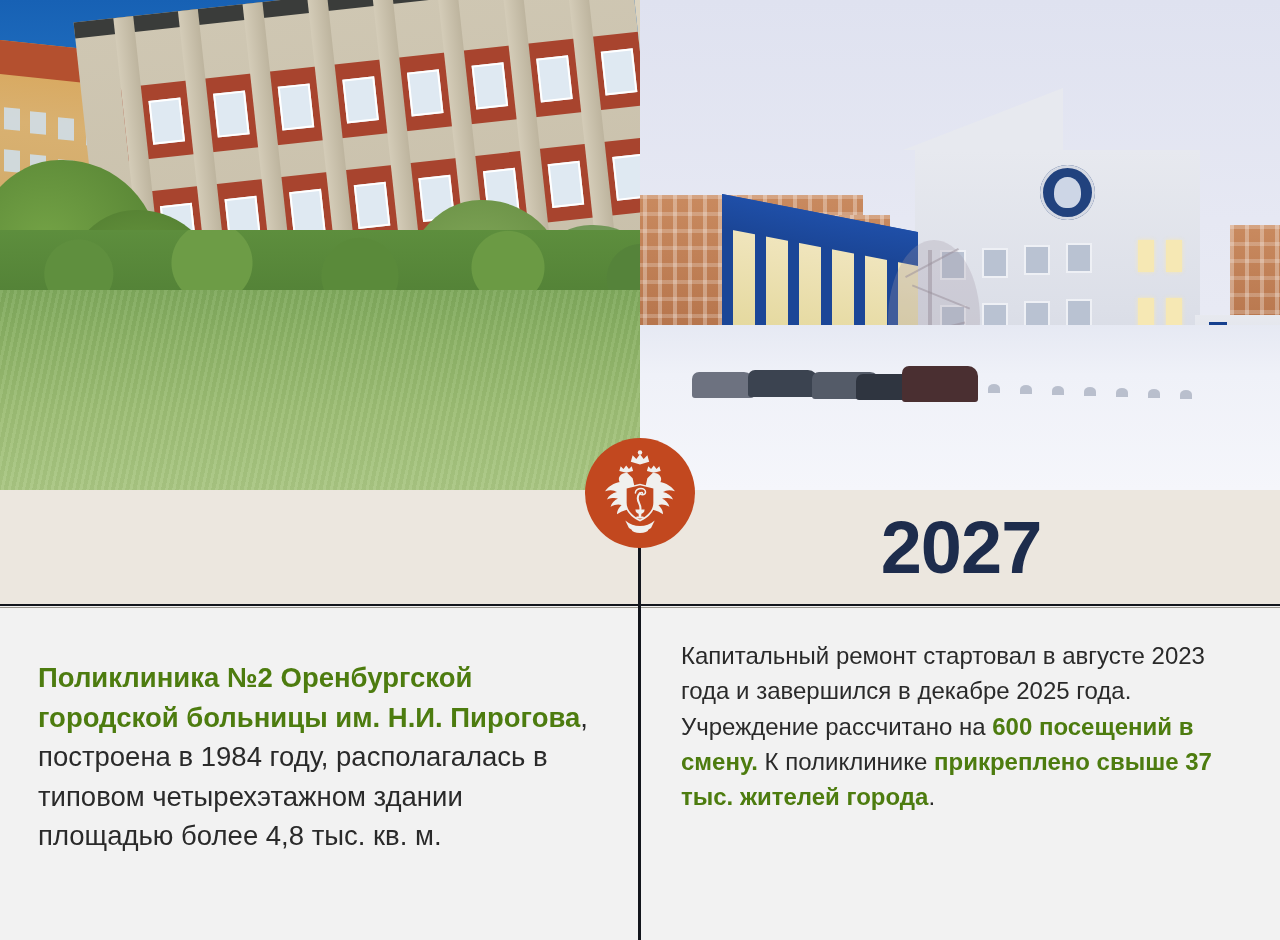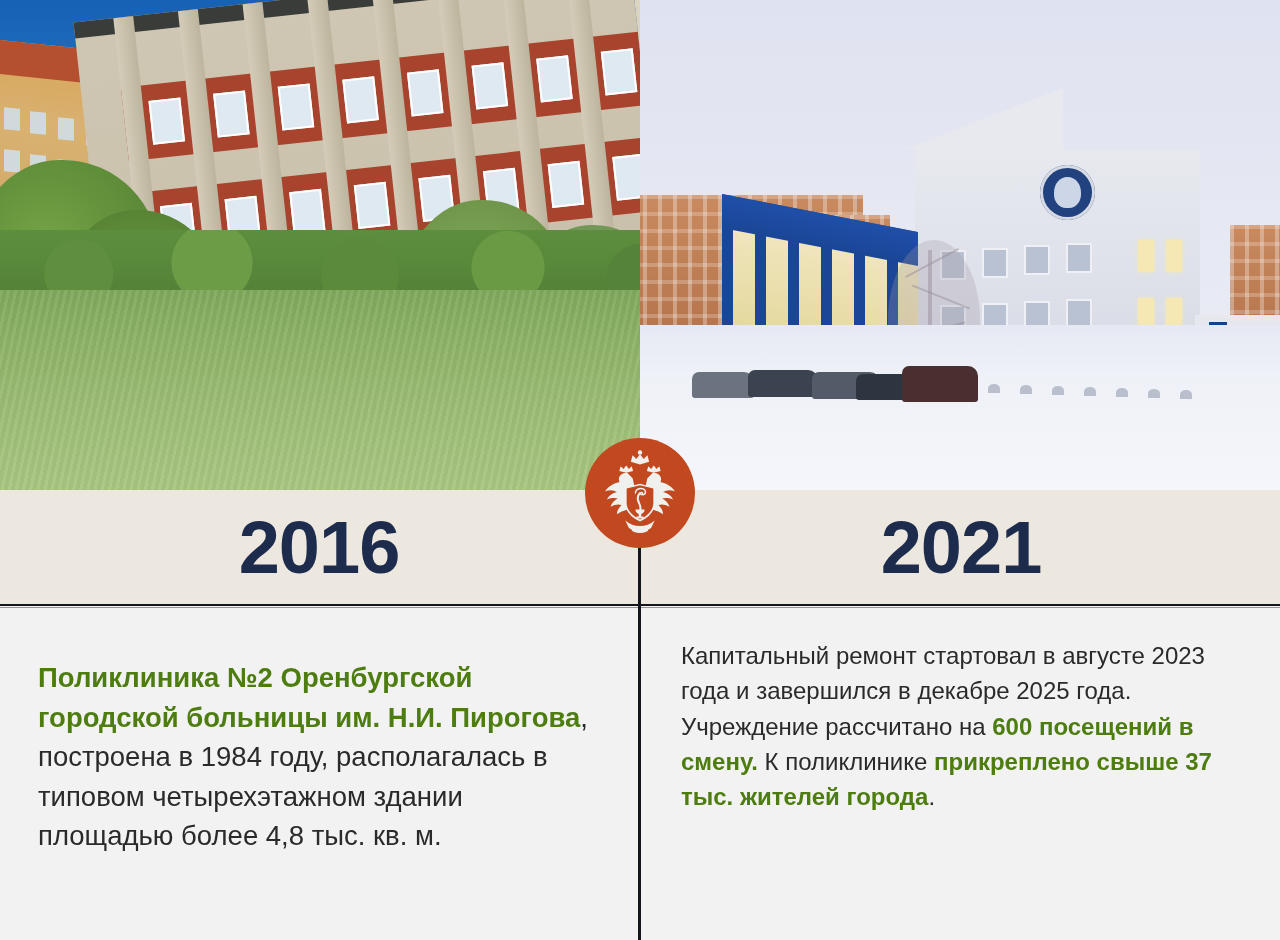--- a/index.html
+++ b/index.html
@@ -252,25 +252,22 @@
       <div class="bollard" style="left:380px;top:385px;"></div>
       <div class="bollard" style="left:412px;top:386px;"></div>
       <div class="bollard" style="left:444px;top:387px;"></div>
       <div class="bollard" style="left:476px;top:388px;"></div>
       <div class="bollard" style="left:508px;top:389px;"></div>
       <div class="bollard" style="left:540px;top:390px;"></div>
     </div>
   </div>
 
   <div class="band"></div>
-  <div class="year l">
-    <span>2016</span>
-  </div>
   <div class="year r">
-    <span>2021</span>
+    <span>2027</span>
   </div>
   <div class="band-rule"></div>
   <div class="band-rule2"></div>
 
   <div class="vdiv"></div>
 
   <div class="emblem-wrap">
     <div class="emblem">
       <svg width="92" height="92" viewBox="0 0 100 100" aria-hidden="true">
         <g fill="#F0F0EE">

